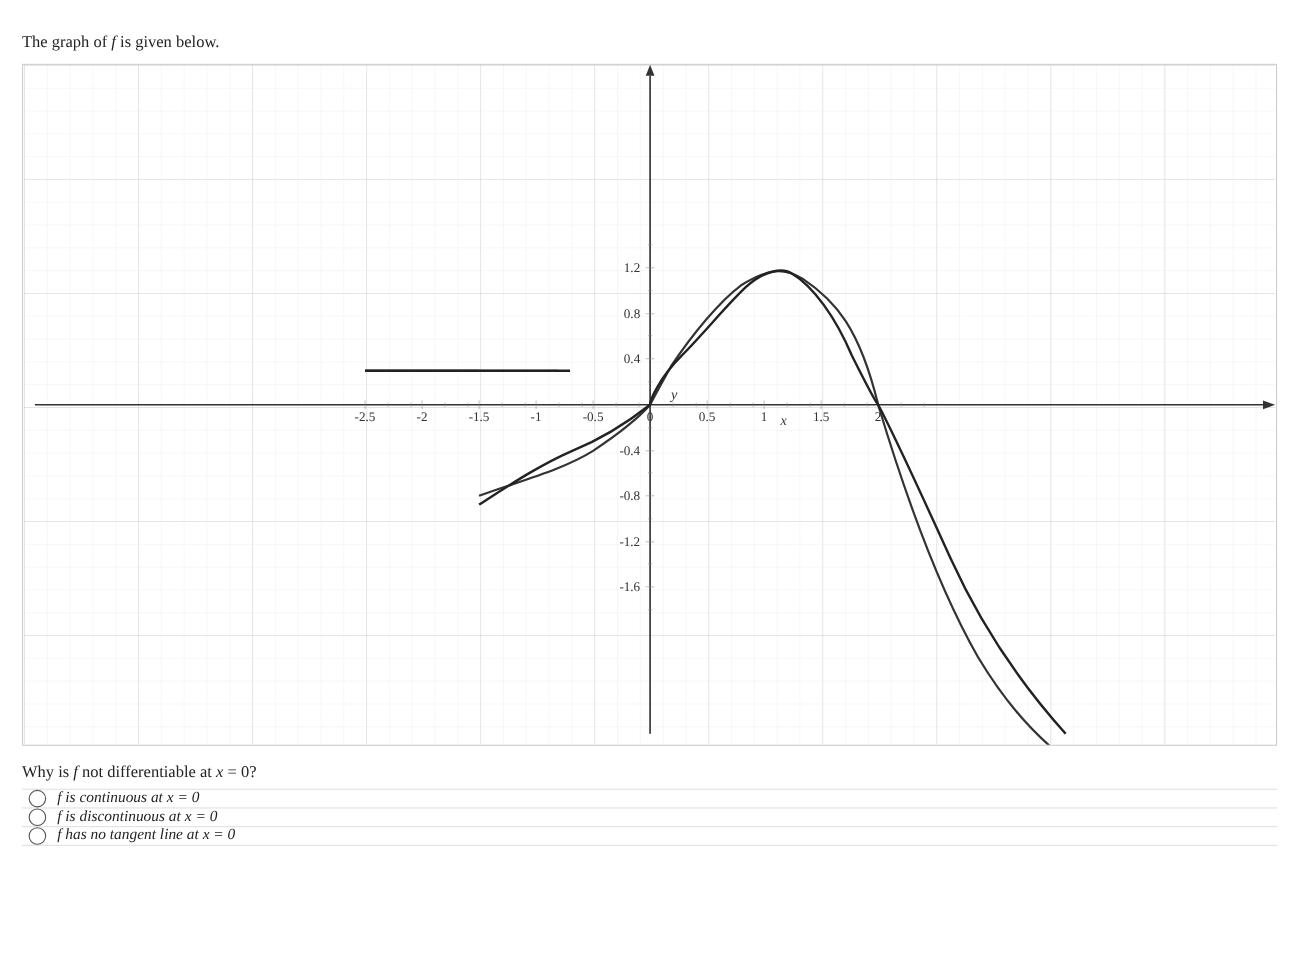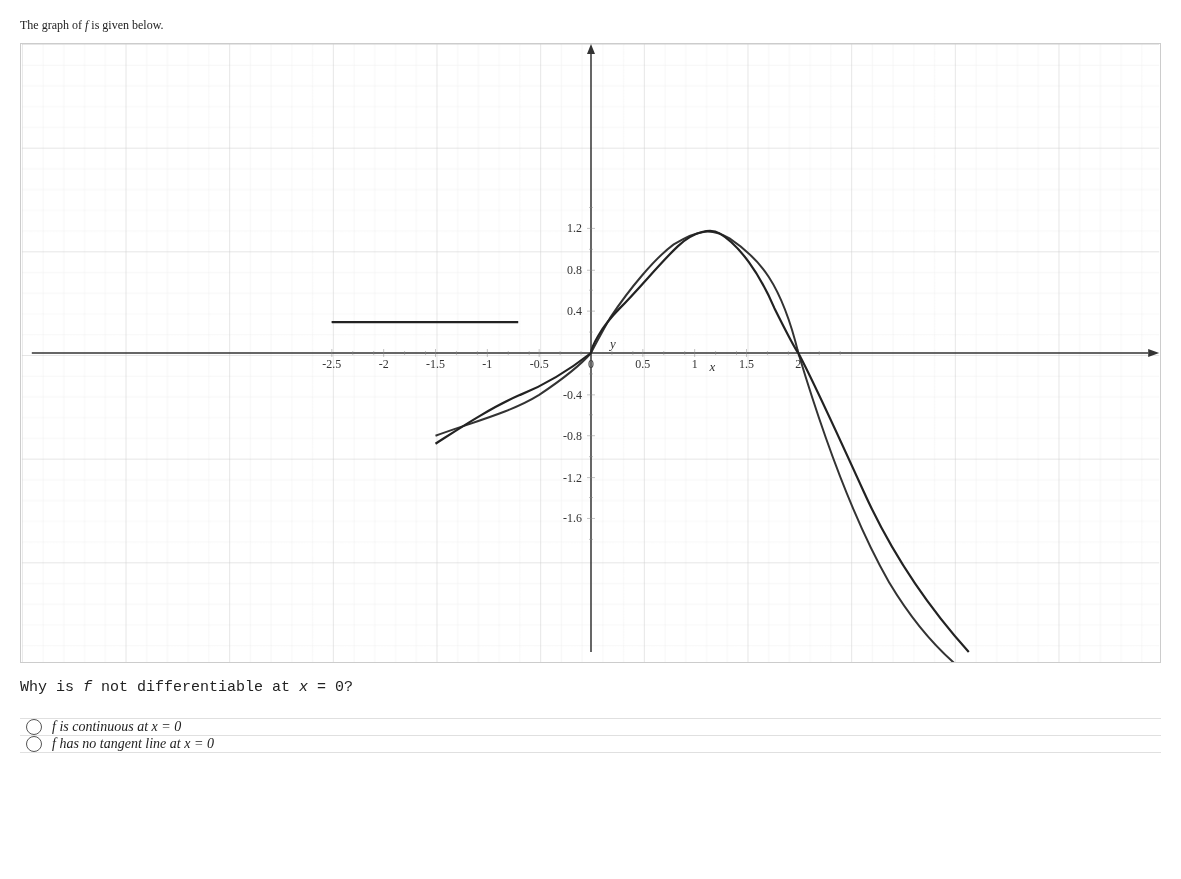--- a/index.html
+++ b/index.html
@@ -6,43 +6,43 @@
     body {
       background: #fff;
       font-family: Georgia, 'Times New Roman', serif;
       font-size: 14px;
       color: #222;
       padding: 18px 20px;
       width: 1181px;
       min-height: 879px;
     }
     .intro-text {
-      font-size: 12px;
+      font-size: 15px;
       margin-bottom: 10px;
       font-style: italic;
+      margin-top: 13px;
     }
     .intro-text span.normal { font-style: normal; }
     .graph-container {
       position: relative;
       width: 1141px;
       height: 620px;
       border: 1px solid #ccc;
       background: #fff;
       margin-bottom: 16px;
     }
     svg.graph-svg {
       position: absolute;
       top: 0; left: 0;
       width: 100%;
       height: 100%;
     }
     .question-text {
       font-size: 15px;
-      margin-bottom: 22px;
-      font-family: Liberation Mono, monospace;
+      margin-bottom: 6px;
     }
     .options-list {
       list-style: none;
       padding: 0;
       margin: 0;
     }
     .options-list li {
       display: flex;
       align-items: center;
       padding: 0 6px;
@@ -195,15 +195,19 @@
   Why is <em>f</em> not differentiable at <em>x</em> = 0?
 </p>
 
 <ul class="options-list">
   <li>
     <span class="radio-circle"></span>
     <span class="option-label"><em>f</em> is continuous at <em>x</em> = 0</span>
   </li>
   <li>
     <span class="radio-circle"></span>
+    <span class="option-label"><em>f</em> is discontinuous at <em>x</em> = 0</span>
+  </li>
+  <li>
+    <span class="radio-circle"></span>
     <span class="option-label"><em>f</em> has no tangent line at <em>x</em> = 0</span>
   </li>
 </ul>
 
 </body></html>

